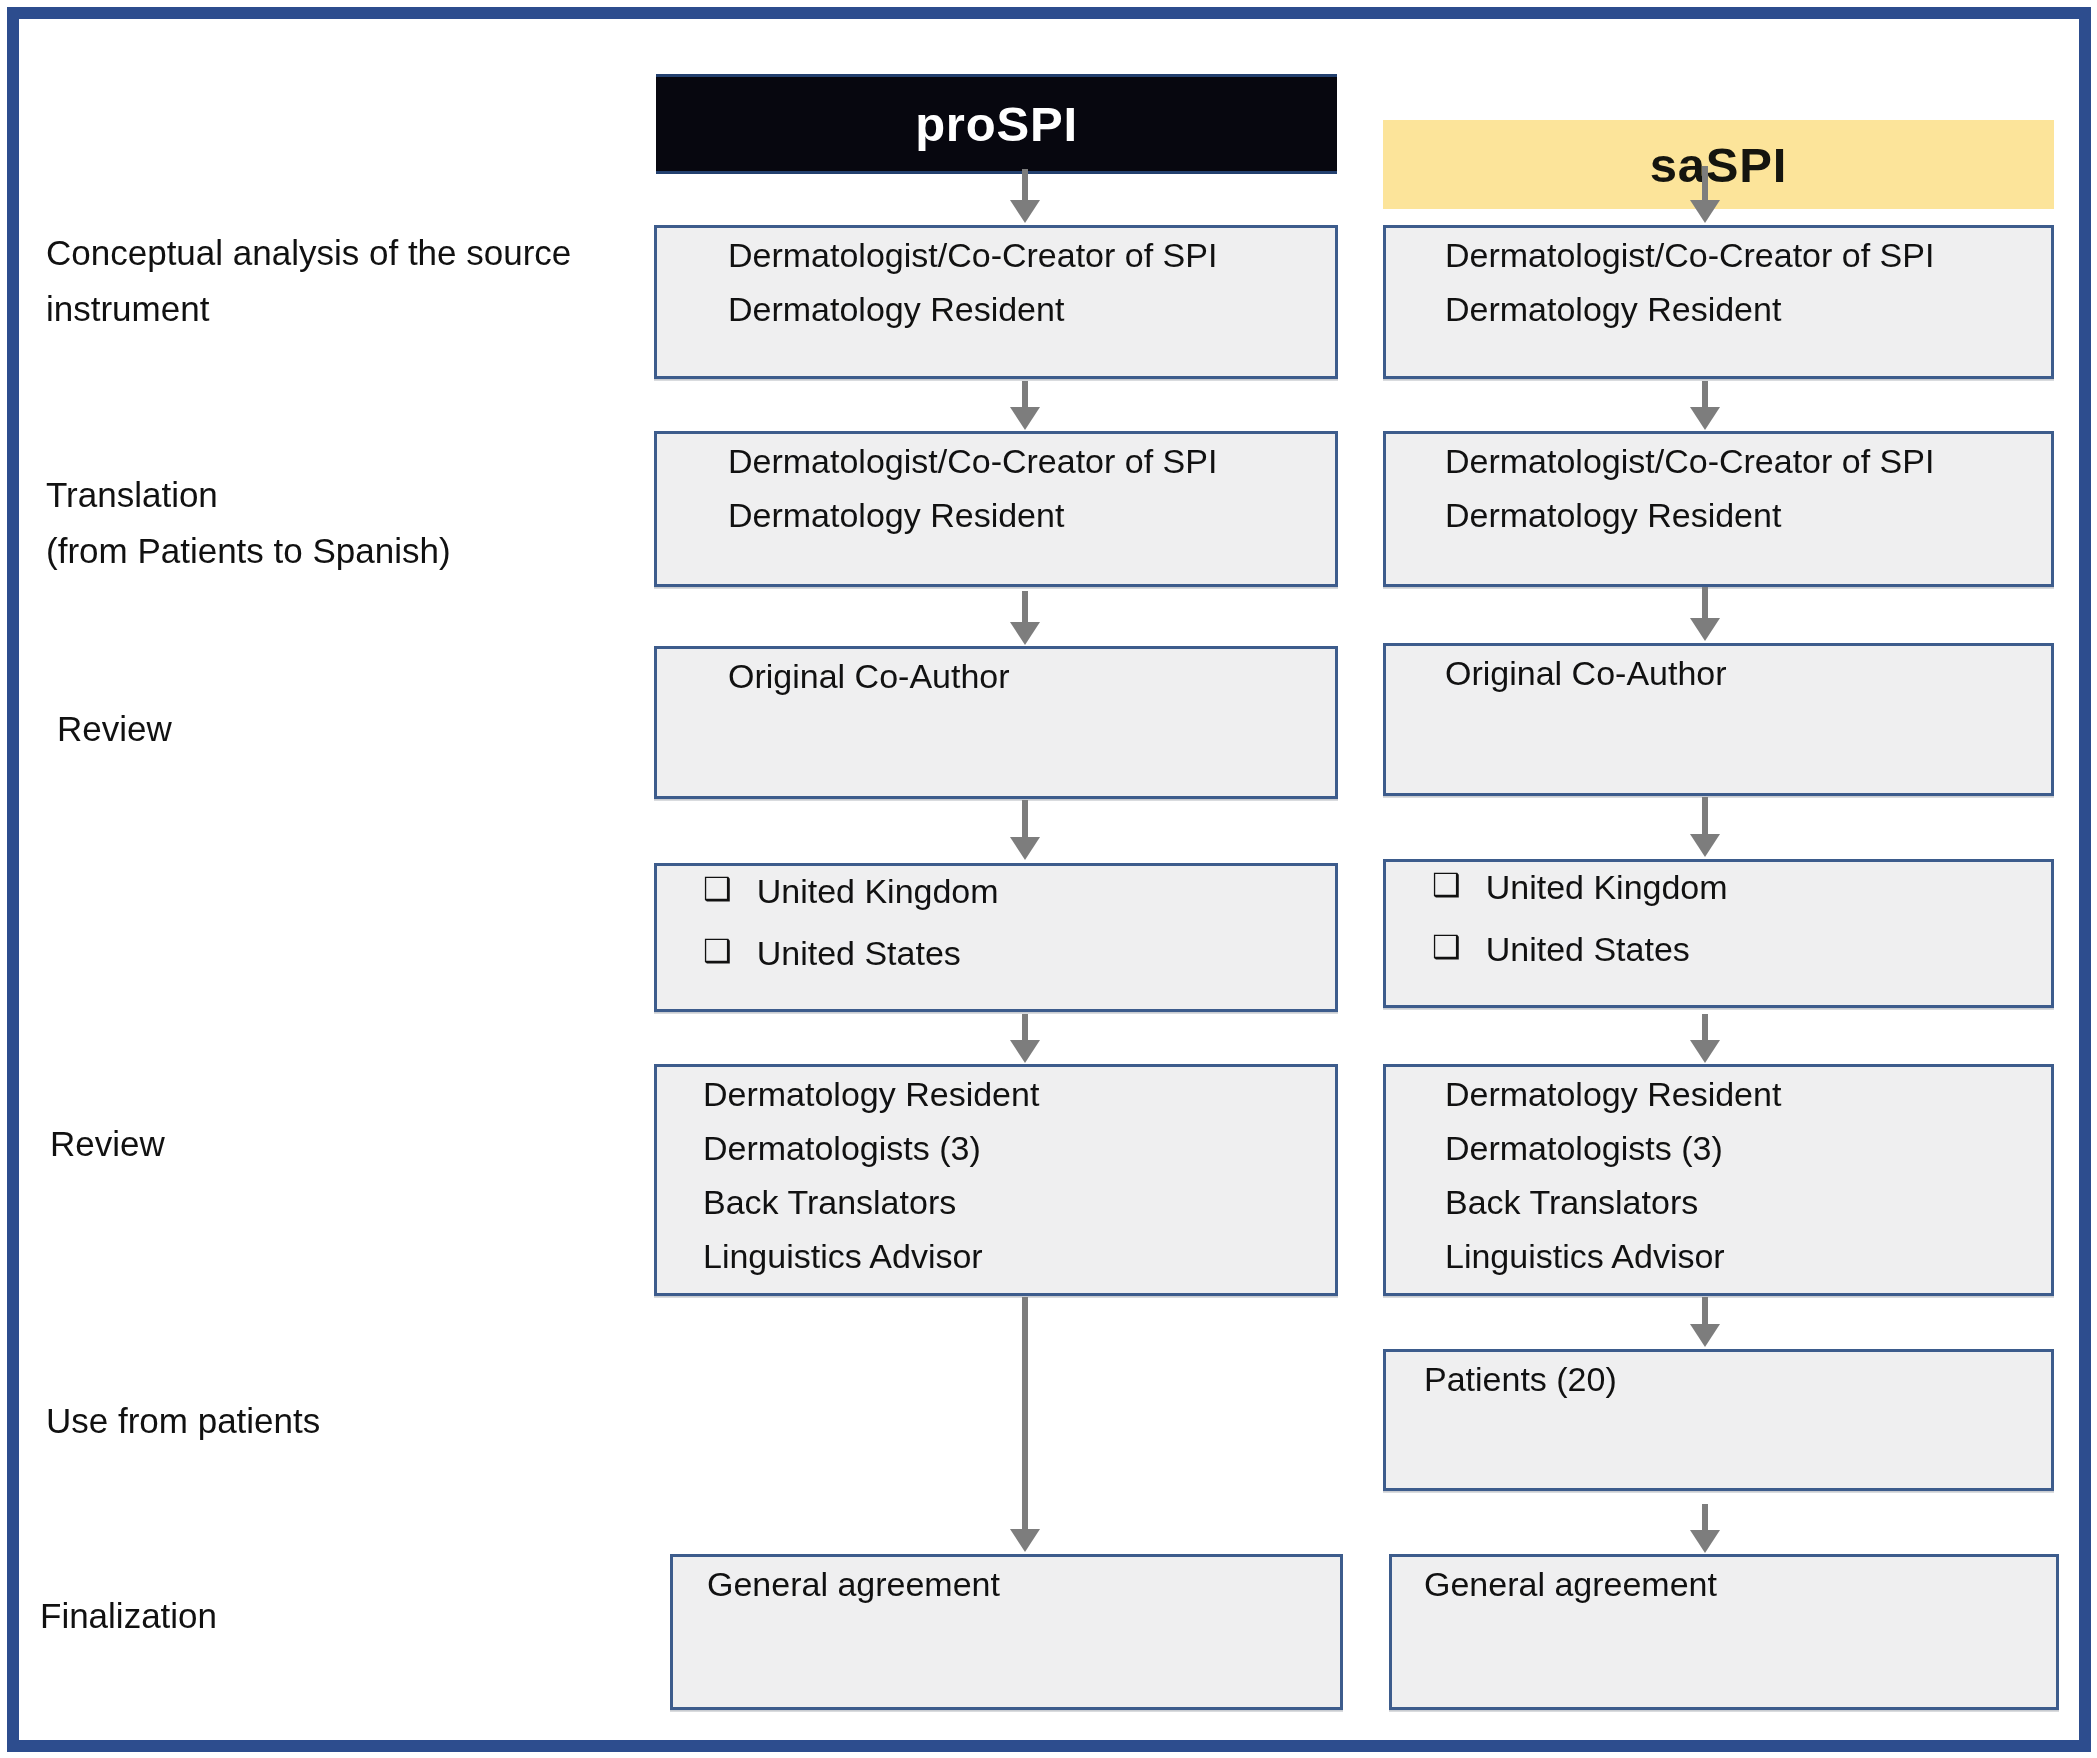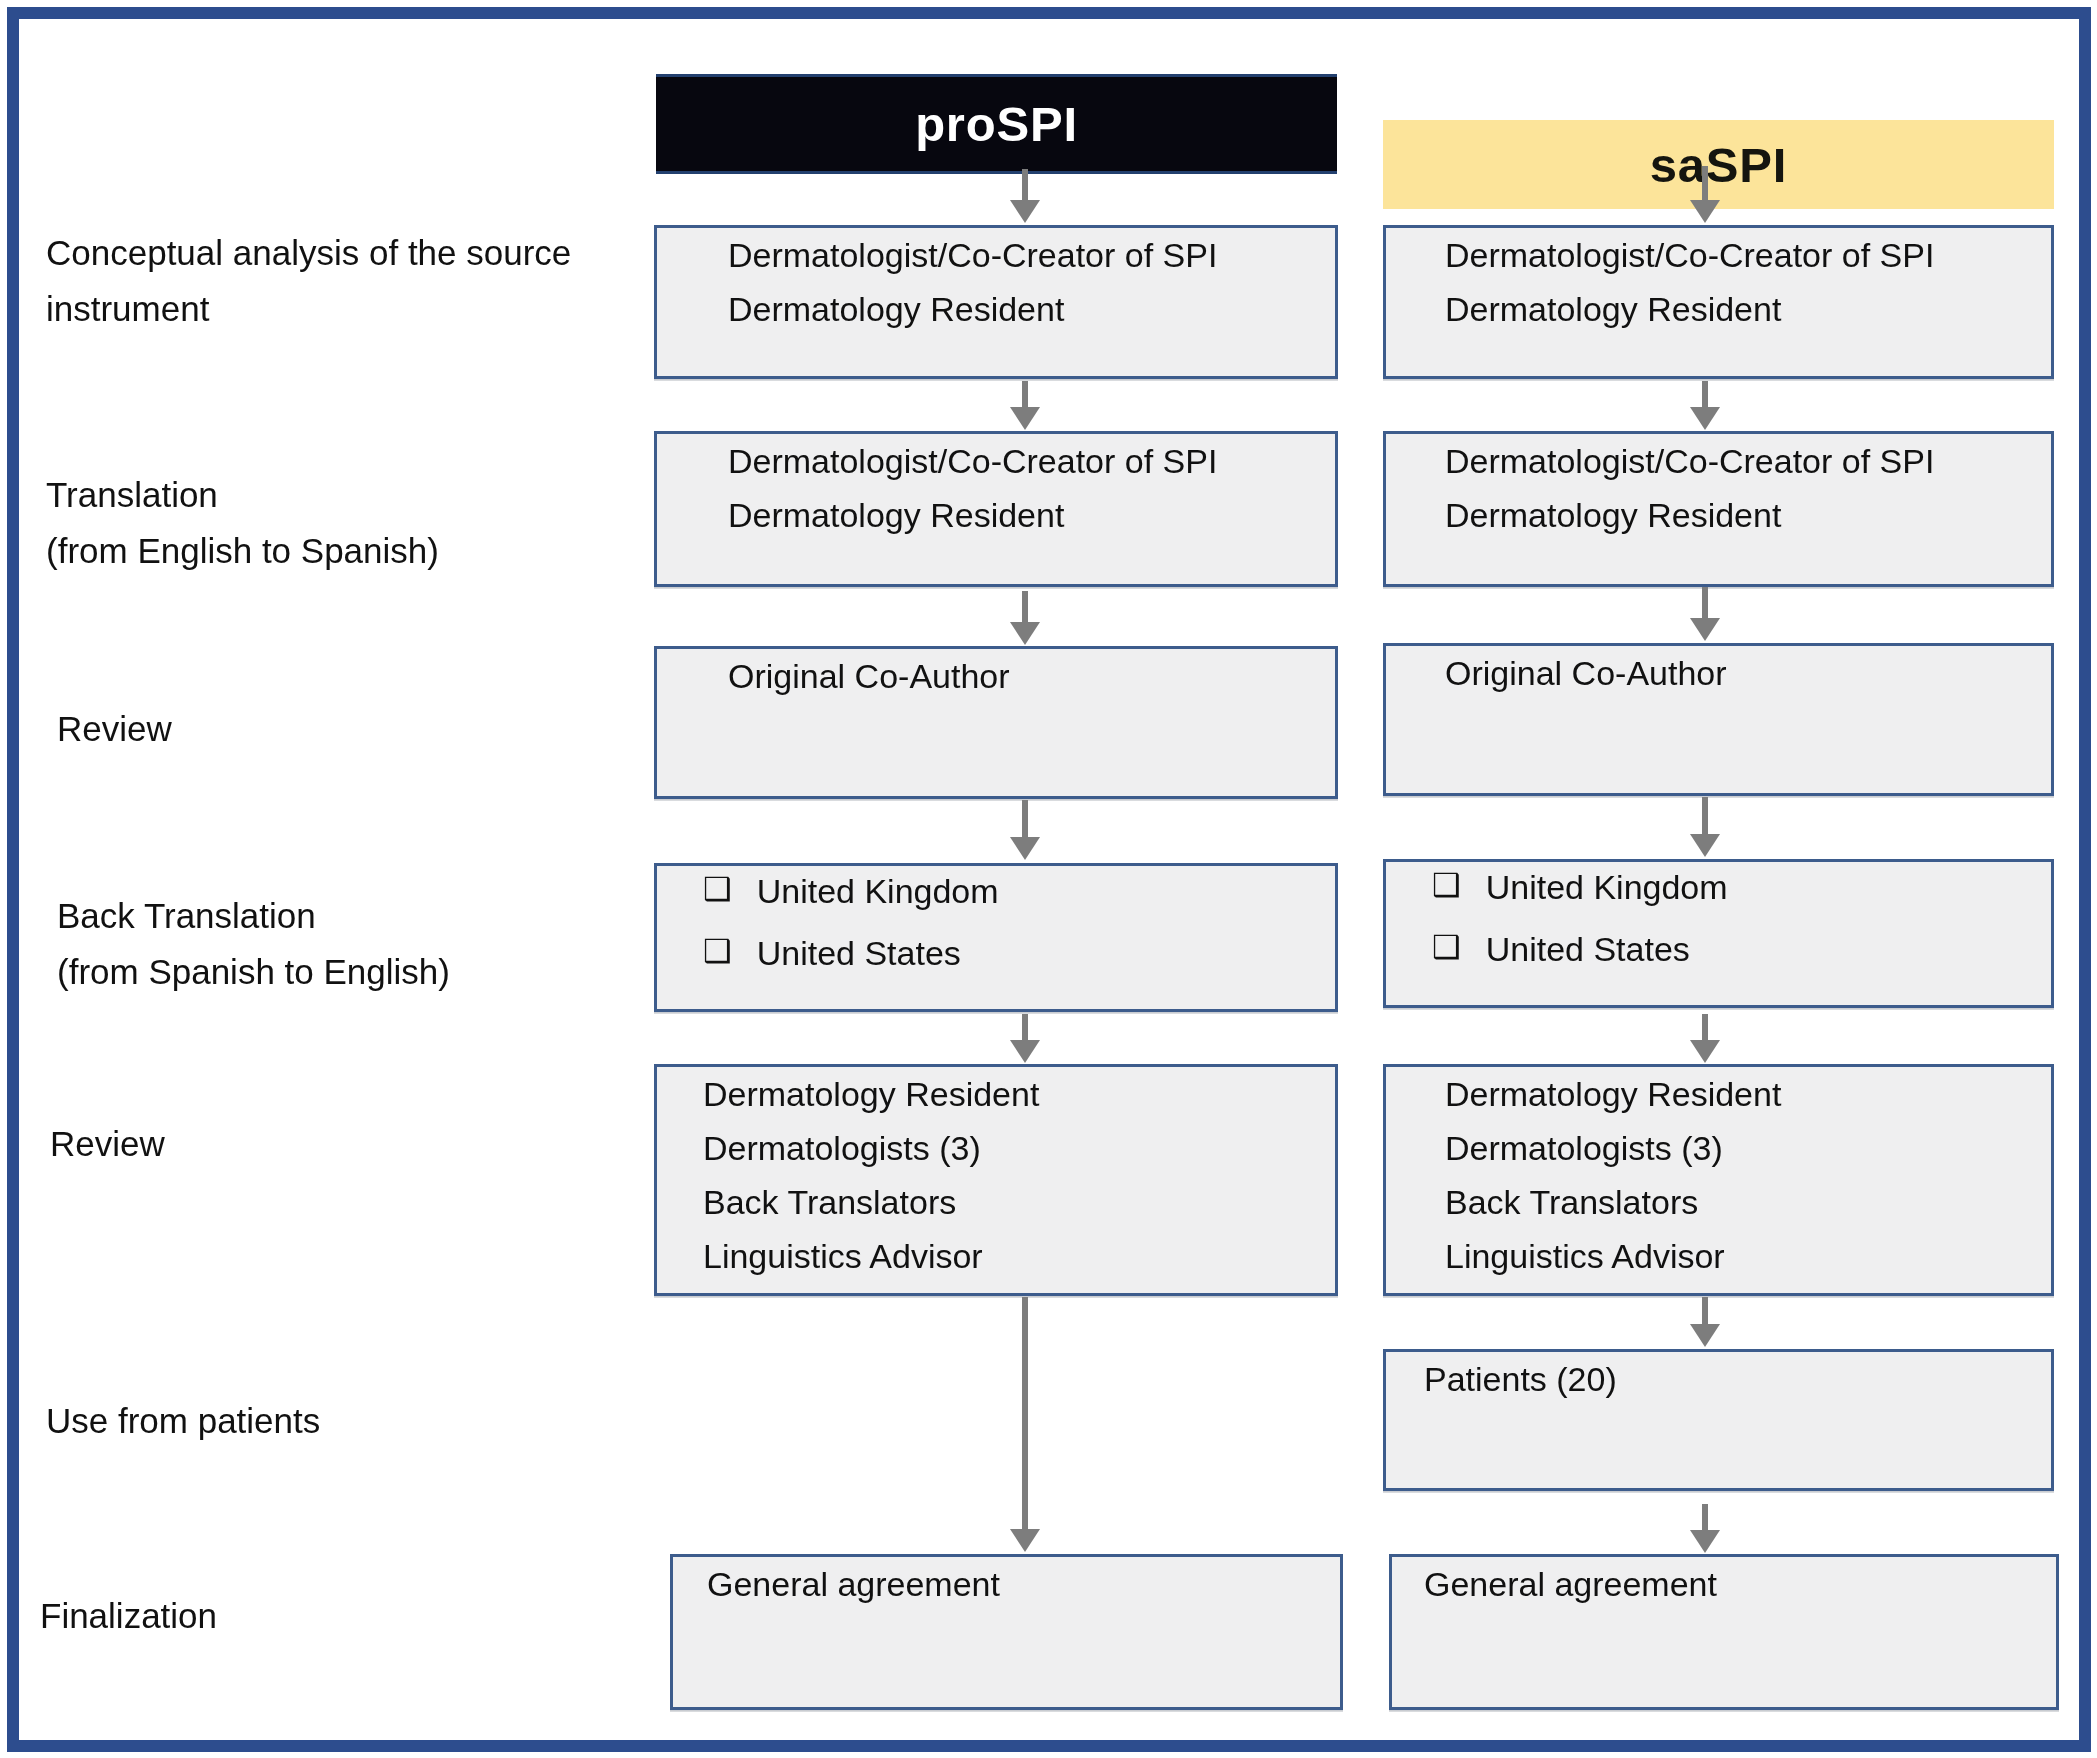--- a/index.html
+++ b/index.html
@@ -55,24 +55,22 @@
   <div class="col-header pro" style="left:656px;top:74px;width:681px;height:94px">
     <span>proSPI</span>
   </div>
   <div class="col-header sa" style="left:1383px;top:76px;width:671px;height:89px">
     <span>saSPI</span>
   </div>
 
   <div class="stage-label" style="left:46px;top:225px">Conceptual analysis of the source
 instrument</div>
   <div class="stage-label" style="left:46px;top:467px">Translation
-(from English to Spanish)</div>
+(from Patients to Spanish)</div>
   <div class="stage-label" style="left:57px;top:701px">Review</div>
-  <div class="stage-label" style="left:57px;top:888px">Back Translation
-(from Spanish to English)</div>
   <div class="stage-label" style="left:50px;top:1116px">Review</div>
   <div class="stage-label" style="left:46px;top:1393px">Use from patients</div>
   <div class="stage-label" style="left:40px;top:1588px">Finalization</div>
 
   <div class="box" style="left:654px;top:225px;width:684px;height:154px;padding-left:71px">
     <div class="box-text">Dermatologist/Co-Creator of SPI
 Dermatology Resident</div>
   </div>
 
   <div class="box" style="left:654px;top:431px;width:684px;height:156px;padding-left:71px">

